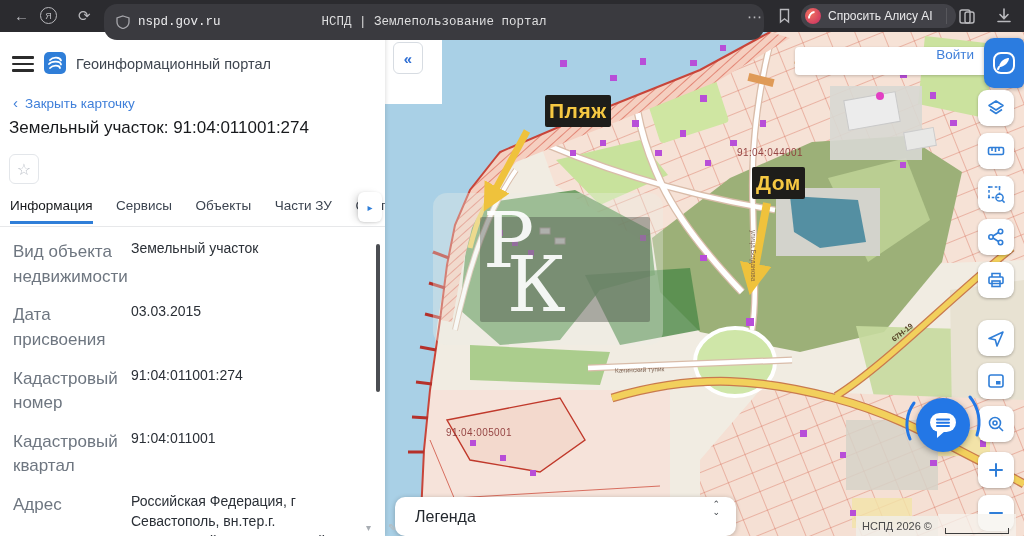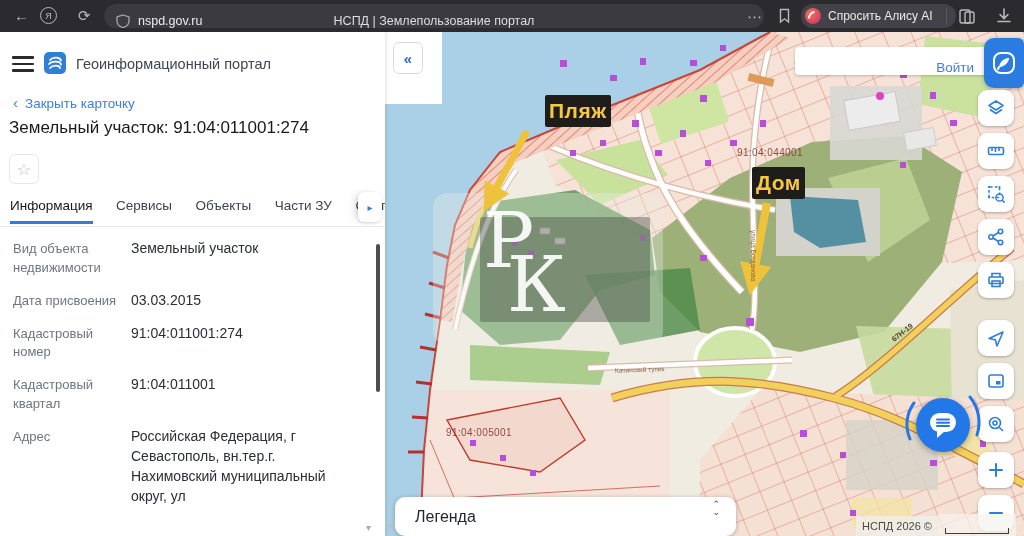--- a/index.html
+++ b/index.html
@@ -6,21 +6,21 @@
   html,body { width:1024px; height:536px; overflow:hidden; }
   body { font-family:"Liberation Sans", sans-serif; }
   #app { position:relative; width:1024px; height:536px; background:#efe9df; overflow:hidden; }
 
   
   .chrome { position:absolute; left:0; top:0; width:1024px; height:32px; background:#2b2b2f; display:flex; align-items:center; z-index:60; }
   .chrome .glyph { color:#b9b9bd; font-size:15px; }
   .c-back { position:absolute; left:14px; top:7px; font-size:16px; }
   .c-profile { position:absolute; left:40px; top:7px; width:17px; height:17px; border:1.5px solid #b9b9bd; border-radius:50%; color:#b9b9bd; font-size:9px; display:flex; align-items:center; justify-content:center; }
   .c-refresh { position:absolute; left:78px; top:7px; font-size:14px; }
-  .url-pill { position:absolute; left:104px; top:4px; width:660px; height:24px; background:#3a3a3f; border-radius:13px; display:flex; align-items:flex-end; }
+  .url-pill { position:absolute; left:104px; top:4px; width:660px; height:36px; background:#3a3a3f; border-radius:13px; display:flex; align-items:center;font-family:Liberation Mono, monospace; }
   .shield { margin-left:12px; }
   .url-text { color:#ececee; font-size:12.5px; margin-left:8px; }
   .tab-title { position:absolute; left:0; right:0; text-align:center; color:#dededf; font-size:12.5px; pointer-events:none; }
   .c-more { position:absolute; left:747px; top:8px; letter-spacing:1px; }
   .c-bookmark { position:absolute; left:777px; top:8px; }
   .alice-pill { position:absolute; left:801px; top:4px; height:24px; padding:0 23px 0 4px; background:#424248; border-radius:12px; display:flex; align-items:center; gap:7px; }
   .alice-circle { width:16px; height:16px; border-radius:50%; background:radial-gradient(circle at 35% 35%, #f2735f, #c62b63); position:relative; }
   .alice-circle::after { content:""; position:absolute; left:3px; top:3px; width:10px; height:10px; border:2px solid transparent; border-left-color:#fff; border-radius:50%; transform:rotate(40deg); }
   .alice-label { color:#eaeaec; font-size:12px; white-space:nowrap; }
   .c-divider { position:absolute; left:946px; top:8px; width:1px; height:16px; background:#57575c; }
@@ -33,21 +33,21 @@
   .wm-outer { position:absolute; left:48px; top:161px; width:230px; height:152px; background:rgba(234,238,229,.35); border-radius:14px; }
   .wm-inner { position:absolute; left:95px; top:185px; width:170px; height:105px; background:rgba(72,76,70,.42); border-radius:2px; }
   .wm-letter { position:absolute; font-family:"DejaVu Serif", serif; font-size:76px; line-height:1; color:rgba(255,255,255,.92); }
   .map-label { position:absolute; background:#1e1d1a; color:#f6c842; font-size:21px; font-weight:bold; padding:4px 4px; border-radius:2px; letter-spacing:.5px; }
   .arrow-svg { position:absolute; left:0; top:0; pointer-events:none; }
   .cad-label { position:absolute; color:#8b3434; font-size:10px; letter-spacing:.4px; white-space:nowrap; opacity:.9; }
   .street-label { position:absolute; color:#6d5242; font-size:6.5px; white-space:nowrap; opacity:.85; }
   .road-label { position:absolute; color:#554025; font-size:7.5px; font-weight:bold; white-space:nowrap; transform:rotate(-38deg); }
 
   
-  .login-bar { position:absolute; left:410px; top:15px; width:193px; height:28px; background:#fff; border-radius:4px; box-shadow:0 1px 3px rgba(0,0,0,.2); display:flex; align-items:flex-end; justify-content:flex-end; }
+  .login-bar { position:absolute; left:410px; top:15px; width:193px; height:28px; background:#fff; border-radius:4px; box-shadow:0 1px 3px rgba(0,0,0,.2); display:flex; align-items:flex-start; justify-content:flex-end; }
   .login-link { color:#3f7fd9; font-size:13.5px; margin-right:14px; cursor:pointer; }
   .corner-assist { position:absolute; left:599px; top:6px; width:40px; height:50px; background:#2b7ce0; border-radius:10px 6px 6px 10px; display:flex; align-items:center; justify-content:center; box-shadow:0 1px 4px rgba(0,0,0,.3); }
 
   
   .tool-btn { position:absolute; left:593px; width:36px; height:36px; background:#fff; border-radius:9px; box-shadow:0 1px 3px rgba(0,0,0,.28); display:flex; align-items:center; justify-content:center; }
 
   
   .fab-wrap { position:absolute; left:515px; top:353px; width:86px; height:80px; }
   .fab { position:absolute; left:16px; top:13px; width:54px; height:54px; border-radius:50%; background:#2377e6; display:flex; align-items:center; justify-content:center; box-shadow:0 2px 6px rgba(0,0,0,.3); }
 
@@ -78,21 +78,21 @@
   .card-title { position:absolute; left:9px; top:86px; font-size:17px; font-weight:500; color:#17191c; }
   .star-box { position:absolute; left:9px; top:122px; width:30px; height:30px; border:1px solid #e3e6ea; border-radius:6px; display:flex; align-items:center; justify-content:center; color:#b9bec6; font-size:16px; cursor:pointer; }
 
   .tabs { position:absolute; left:0; top:164px; width:385px; height:31px; border-bottom:1px solid #e7e8ea; padding-left:10px; white-space:nowrap; overflow:hidden; }
   .tab { display:inline-block; margin-right:19px; font-size:13.5px; color:#3c4450; padding-bottom:8px; cursor:pointer; }
   .tab.active { color:#16181b; border-bottom:3px solid #2f7ed8; }
   .tabs-more { position:absolute; left:358px; top:160px; width:24px; height:30px; background:#fff; border-radius:6px; box-shadow:-5px 0 8px -3px rgba(0,0,0,.18), 0 1px 3px rgba(0,0,0,.15); color:#2f7ed8; font-size:10px; display:flex; align-items:center; justify-content:center; cursor:pointer; z-index:2; }
 
   .fields { position:absolute; left:13px; top:206px; width:352px; bottom:0; overflow:hidden; }
   .field { display:flex; margin-bottom:12px; }
-  .f-label { width:118px; flex:none; font-size:13px; color:#6e7680; line-height:1.45; padding-top:2px; }
+  .f-label { width:118px; flex:none; font-size:17px; color:#6e7680; line-height:1.45; padding-top:2px; }
   .f-value { flex:1; font-size:14px; color:#2a2f36; line-height:1.43; }
   .v-scrollbar { position:absolute; left:376px; top:212px; width:4px; height:148px; background:#4b4d52; border-radius:2px; }
 </style>
 </head>
 <body>
 
 <div id="app">
 
   <div class="map-area">
     <svg class="map-svg" width="639" height="504" viewBox="385 32 639 504">

